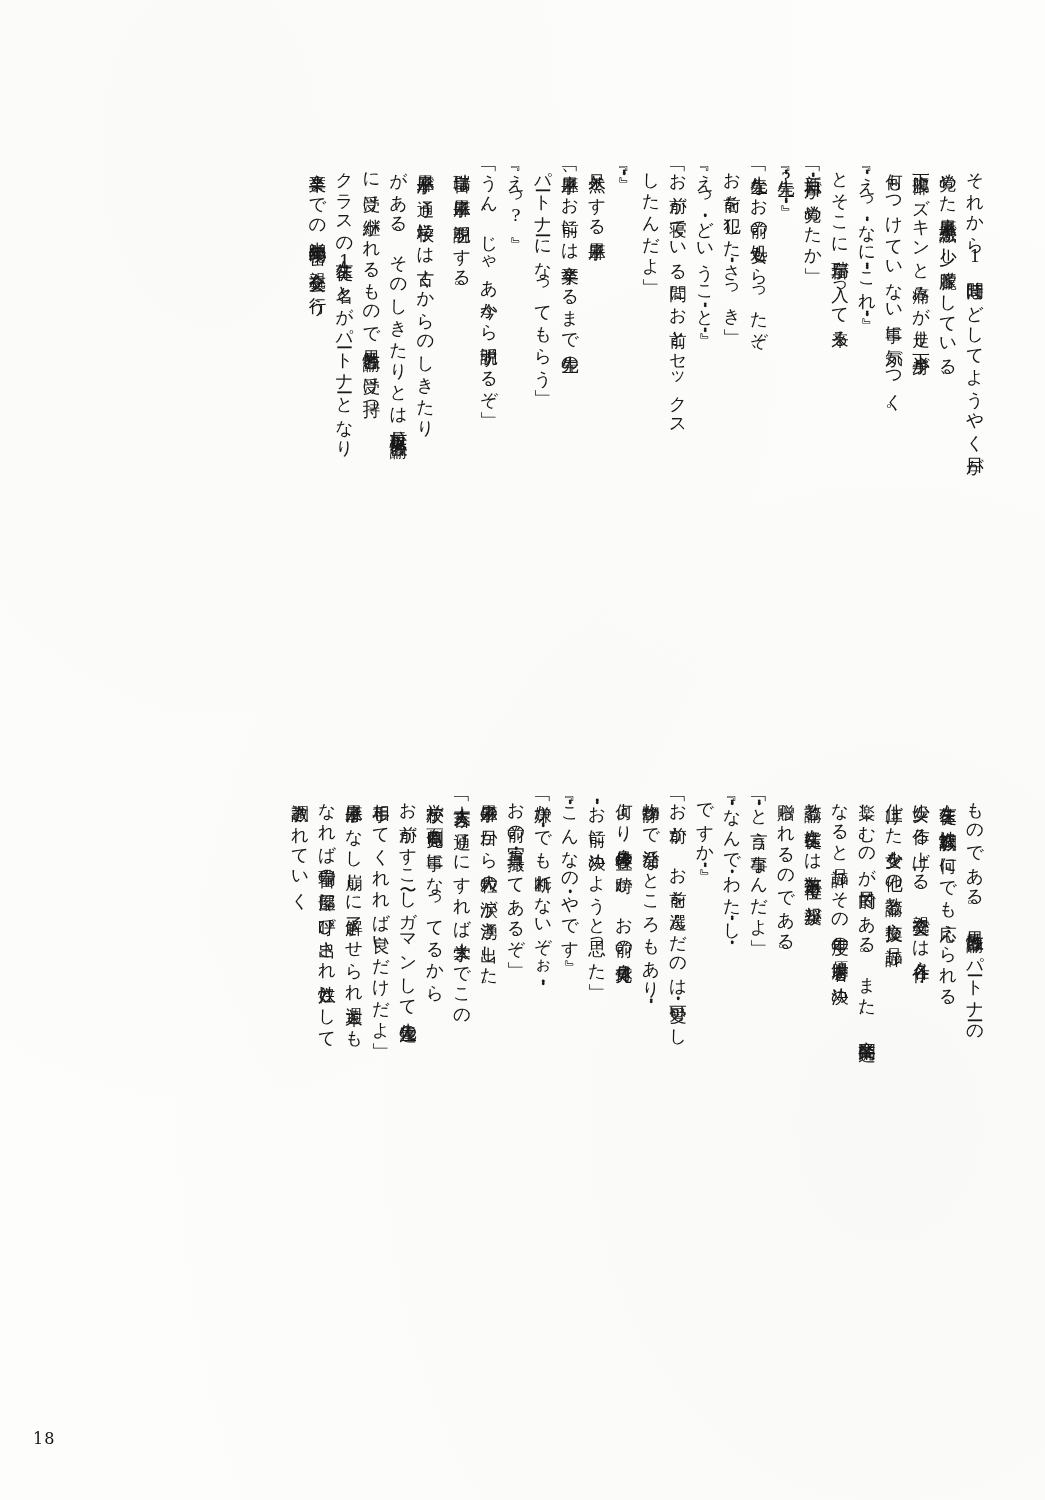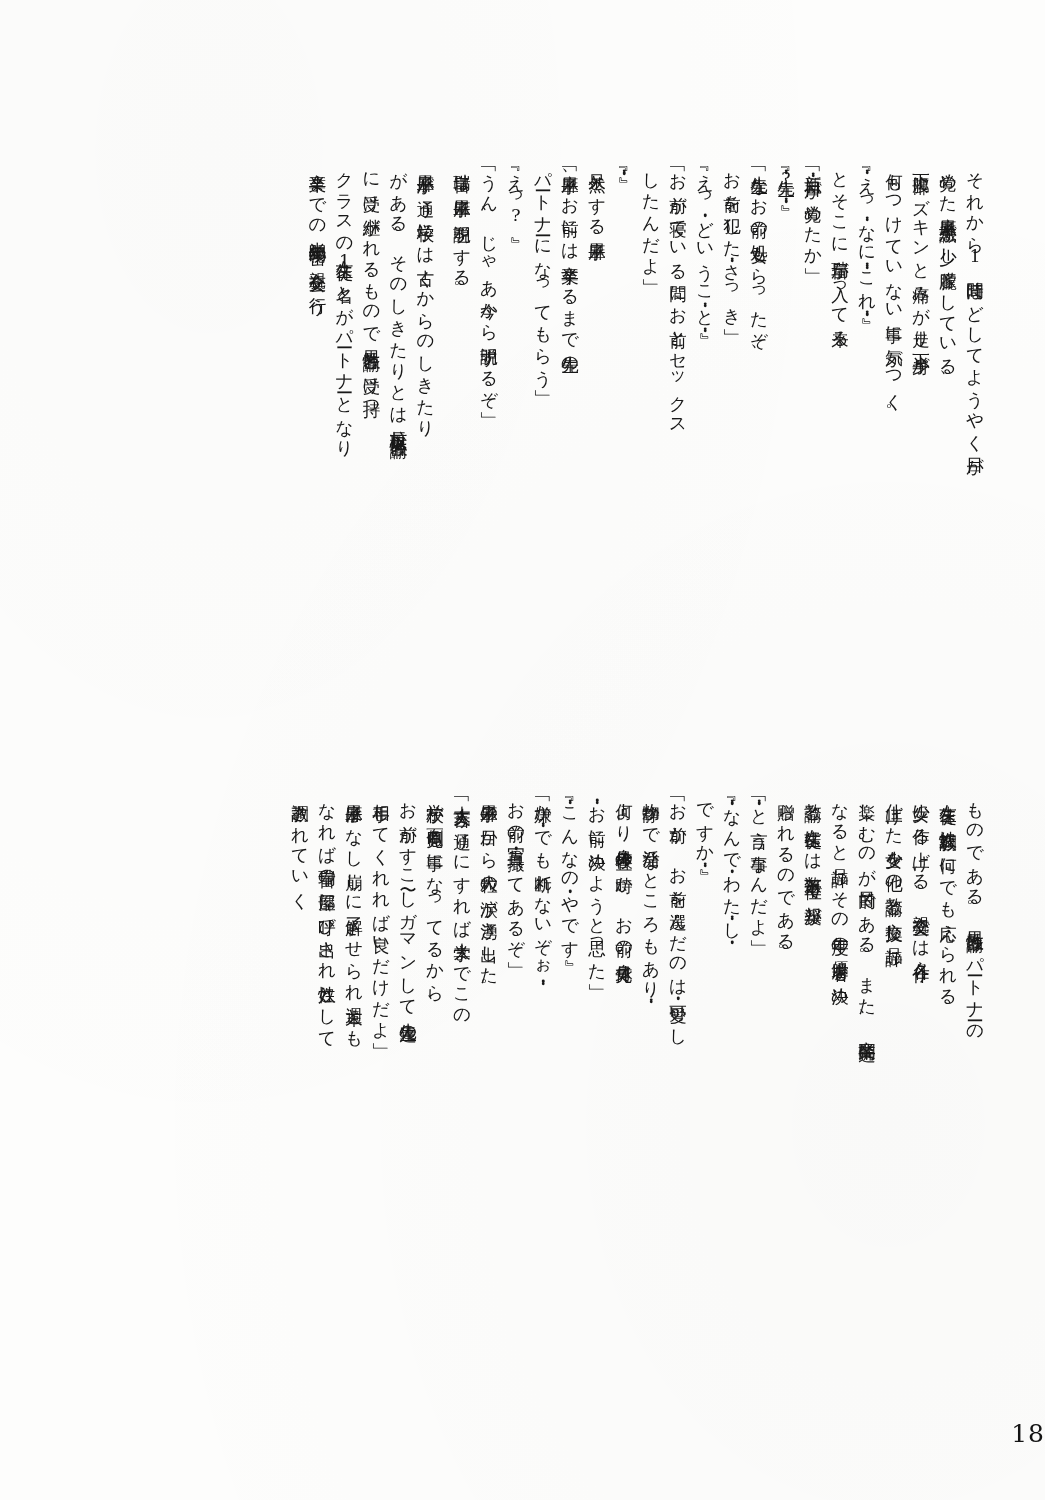--- a/index.html
+++ b/index.html
@@ -59,22 +59,22 @@
     top: 790px;
     right: 62px;
     height: 470px;
   }
 
   .page-number {
     position: absolute;
     bottom: 52px;
     left: 0;
     right: 0;
-    text-align: right;
-    font-size: 25px;
+    text-align: left;
+    font-size: 16px;
     font-family: "DejaVu Serif", "Liberation Serif", serif;
     color: #141414;
     letter-spacing: 1px;
     padding-left: 33px;
   }
 </style>
 </head>
 <body>
 
 <div class="page">

